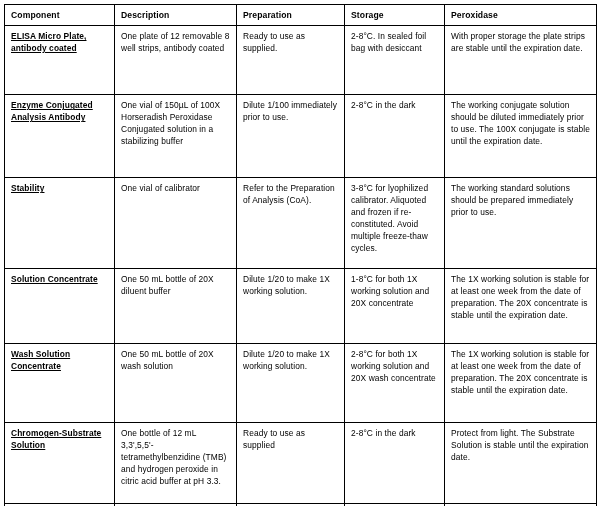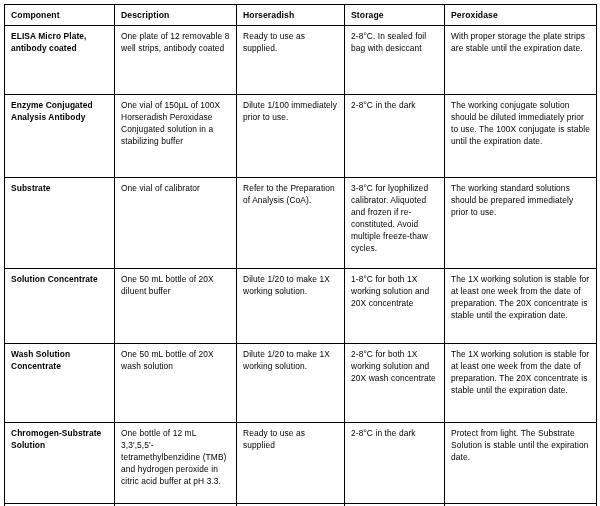--- a/index.html
+++ b/index.html
@@ -43,20 +43,21 @@
   }
   table.kit-table th {
     font-weight: bold;
     text-align: left;
     font-size: 8.6px;
     padding-top: 4px;
     padding-bottom: 4px;
   }
   td.component {
     font-weight: bold;
+    text-decoration: underline;
   }
   tr.row-elisa td { height: 58px; }
   tr.row-enzyme td { height: 72px; }
   tr.row-calibrator td { height: 80px; }
   tr.row-diluent td { height: 64px; }
   tr.row-wash td { height: 68px; }
   tr.row-chromogen td { height: 70px; }
   tr.row-stop td { height: 42px; }
 </style>
 </head>
@@ -68,42 +69,42 @@
       <col class="c0">
         <col class="c1">
         <col class="c2">
         <col class="c3">
         <col class="c4">
     </colgroup>
     <thead>
       <tr>
         <th>Component</th>
         <th>Description</th>
-        <th>Horseradish</th>
+        <th>Preparation</th>
         <th>Storage</th>
         <th>Peroxidase</th>
       </tr>
     </thead>
     <tbody>
       <tr class="row-elisa">
         <td class="component">ELISA Micro Plate, antibody coated</td>
         <td>One plate of 12 removable 8 well strips, antibody coated</td>
         <td>Ready to use as supplied.</td>
         <td>2-8°C. In sealed foil bag with desiccant</td>
         <td>With proper storage the plate strips are stable until the expiration date.</td>
       </tr>
       <tr class="row-enzyme">
         <td class="component">Enzyme Conjugated Analysis Antibody</td>
         <td>One vial of 150µL  of 100X Horseradish Peroxidase Conjugated solution in a stabilizing buffer</td>
         <td>Dilute 1/100 immediately prior to use.</td>
         <td>2-8°C in the dark</td>
         <td>The working conjugate solution should be diluted immediately prior to use.  The 100X conjugate is stable until the expiration date.</td>
       </tr>
       <tr class="row-calibrator">
-        <td class="component">Substrate</td>
+        <td class="component">Stability</td>
         <td>One vial of calibrator</td>
         <td>Refer to the Preparation of Analysis (CoA).</td>
         <td>3-8°C for lyophilized calibrator. Aliquoted and frozen if re-constituted. Avoid multiple freeze-thaw cycles.</td>
         <td>The working standard solutions should be prepared immediately prior to use.</td>
       </tr>
       <tr class="row-diluent">
         <td class="component">Solution Concentrate</td>
         <td>One 50 mL bottle of 20X diluent buffer</td>
         <td>Dilute 1/20 to make 1X working solution.</td>
         <td>1-8°C for both 1X working solution and 20X concentrate</td>

